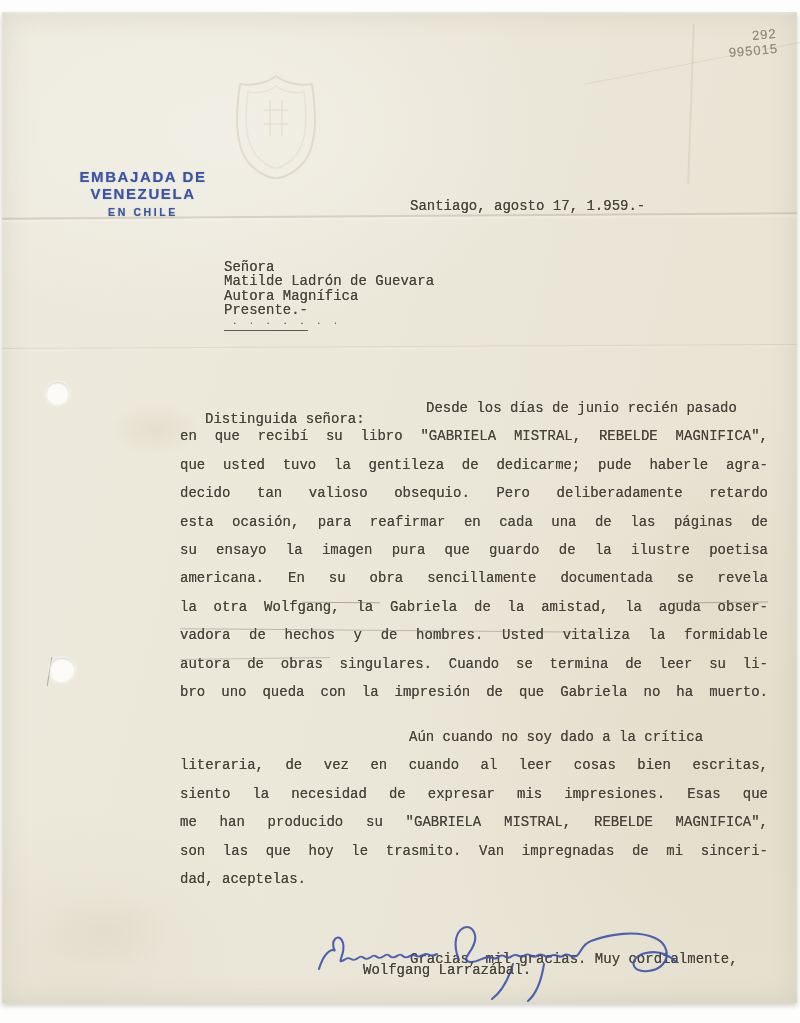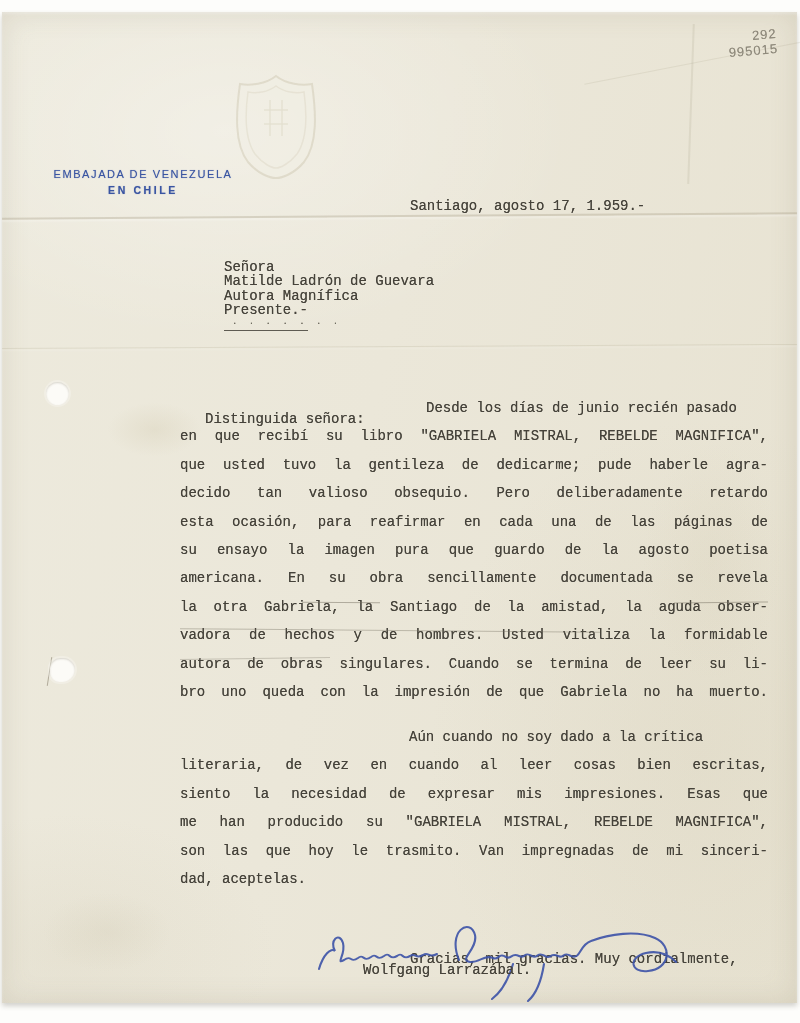--- a/index.html
+++ b/index.html
@@ -10,21 +10,21 @@
     background:
       radial-gradient(ellipse 500px 300px at 28% 12%, rgba(255,255,255,.30), rgba(255,255,255,0) 70%),
       radial-gradient(ellipse 420px 520px at 88% 75%, rgba(196,186,156,.14), rgba(196,186,156,0) 65%),
       radial-gradient(ellipse 300px 200px at 8% 95%, rgba(190,180,150,.12), rgba(190,180,150,0) 70%),
       linear-gradient(104deg,#edeadd 0%,#ebe7d9 45%,#e7e2d1 100%);
     box-shadow: inset 0 0 28px rgba(115,104,72,.15), inset 0 2px 3px rgba(255,255,255,.4), 0 3px 5px rgba(60,55,40,.22);
   }
   .typed{font-family:"Liberation Mono","DejaVu Sans Mono",monospace;color:#45423a;text-shadow:0 0 .6px rgba(64,61,53,.75);}
   
   .letterhead{position:absolute;left:40px;top:156px;width:202px;text-align:center;color:#3a55a2;text-shadow:0 0 1px rgba(58,85,162,.55);}
-  .lh1{font-size:11px;font-weight:normal;letter-spacing:1.6px;}
+  .lh1{font-size:15px;font-weight:bold;letter-spacing:1.6px;}
   .lh2{font-size:10.5px;font-weight:bold;letter-spacing:2.6px;margin-top:4px;}
   .seal{position:absolute;left:222px;top:58px;opacity:.6;}
   
   .archive{position:absolute;right:20px;top:16px;color:#8e897b;font-size:13px;transform:rotate(-5deg);text-align:right;line-height:15px;letter-spacing:1px;text-shadow:0 0 .5px rgba(142,137,123,.6);}
   
   .dateline{position:absolute;left:408px;top:186px;font-size:14px;}
   
   .recipient{position:absolute;left:222px;top:248px;font-size:14px;line-height:14.4px;}
   .recipient .line{text-align:left !important;text-align-last:left !important;padding:0 !important;}
   .presente{display:inline-block;border-bottom:1.5px solid rgba(69,66,58,.85);padding-bottom:12px;}
@@ -111,23 +111,23 @@
     <div class="dots typed">. . . . . . .</div>
 
     <div class="salutation typed">Distinguida señora:</div>
 
     <div class="para para1 typed">
         <div class="line">Desde los días de junio recién pasado</div>
         <div class="line">en que recibí su libro "GABRIELA MISTRAL, REBELDE MAGNIFICA",</div>
         <div class="line">que usted tuvo la gentileza de dedicarme; pude haberle agra-</div>
         <div class="line">decido tan valioso obsequio. Pero deliberadamente retardo</div>
         <div class="line">esta ocasión, para reafirmar en cada una de las páginas de</div>
-        <div class="line">su ensayo la imagen pura que guardo de la agosto poetisa</div>
+        <div class="line">su ensayo la imagen pura que guardo de la ilustre poetisa</div>
         <div class="line">americana. En su obra sencillamente documentada se revela</div>
-        <div class="line">la otra Gabriela, la Santiago de la amistad, la aguda obser-</div>
+        <div class="line">la otra Wolfgang, la Gabriela de la amistad, la aguda obser-</div>
         <div class="line">vadora de hechos y de hombres. Usted vitaliza la formidable</div>
         <div class="line">autora de obras singulares. Cuando se termina de leer su li-</div>
         <div class="line">bro uno queda con la impresión de que Gabriela no ha muerto.</div>
       </div>
     <div class="para para2 typed">
         <div class="line">Aún cuando no soy dado a la crítica</div>
         <div class="line">literaria, de vez en cuando al leer cosas bien escritas,</div>
         <div class="line">siento la necesidad de expresar mis impresiones. Esas que</div>
         <div class="line">me han producido su "GABRIELA MISTRAL, REBELDE MAGNIFICA",</div>
         <div class="line">son las que hoy le trasmito. Van impregnadas de mi sinceri-</div>

